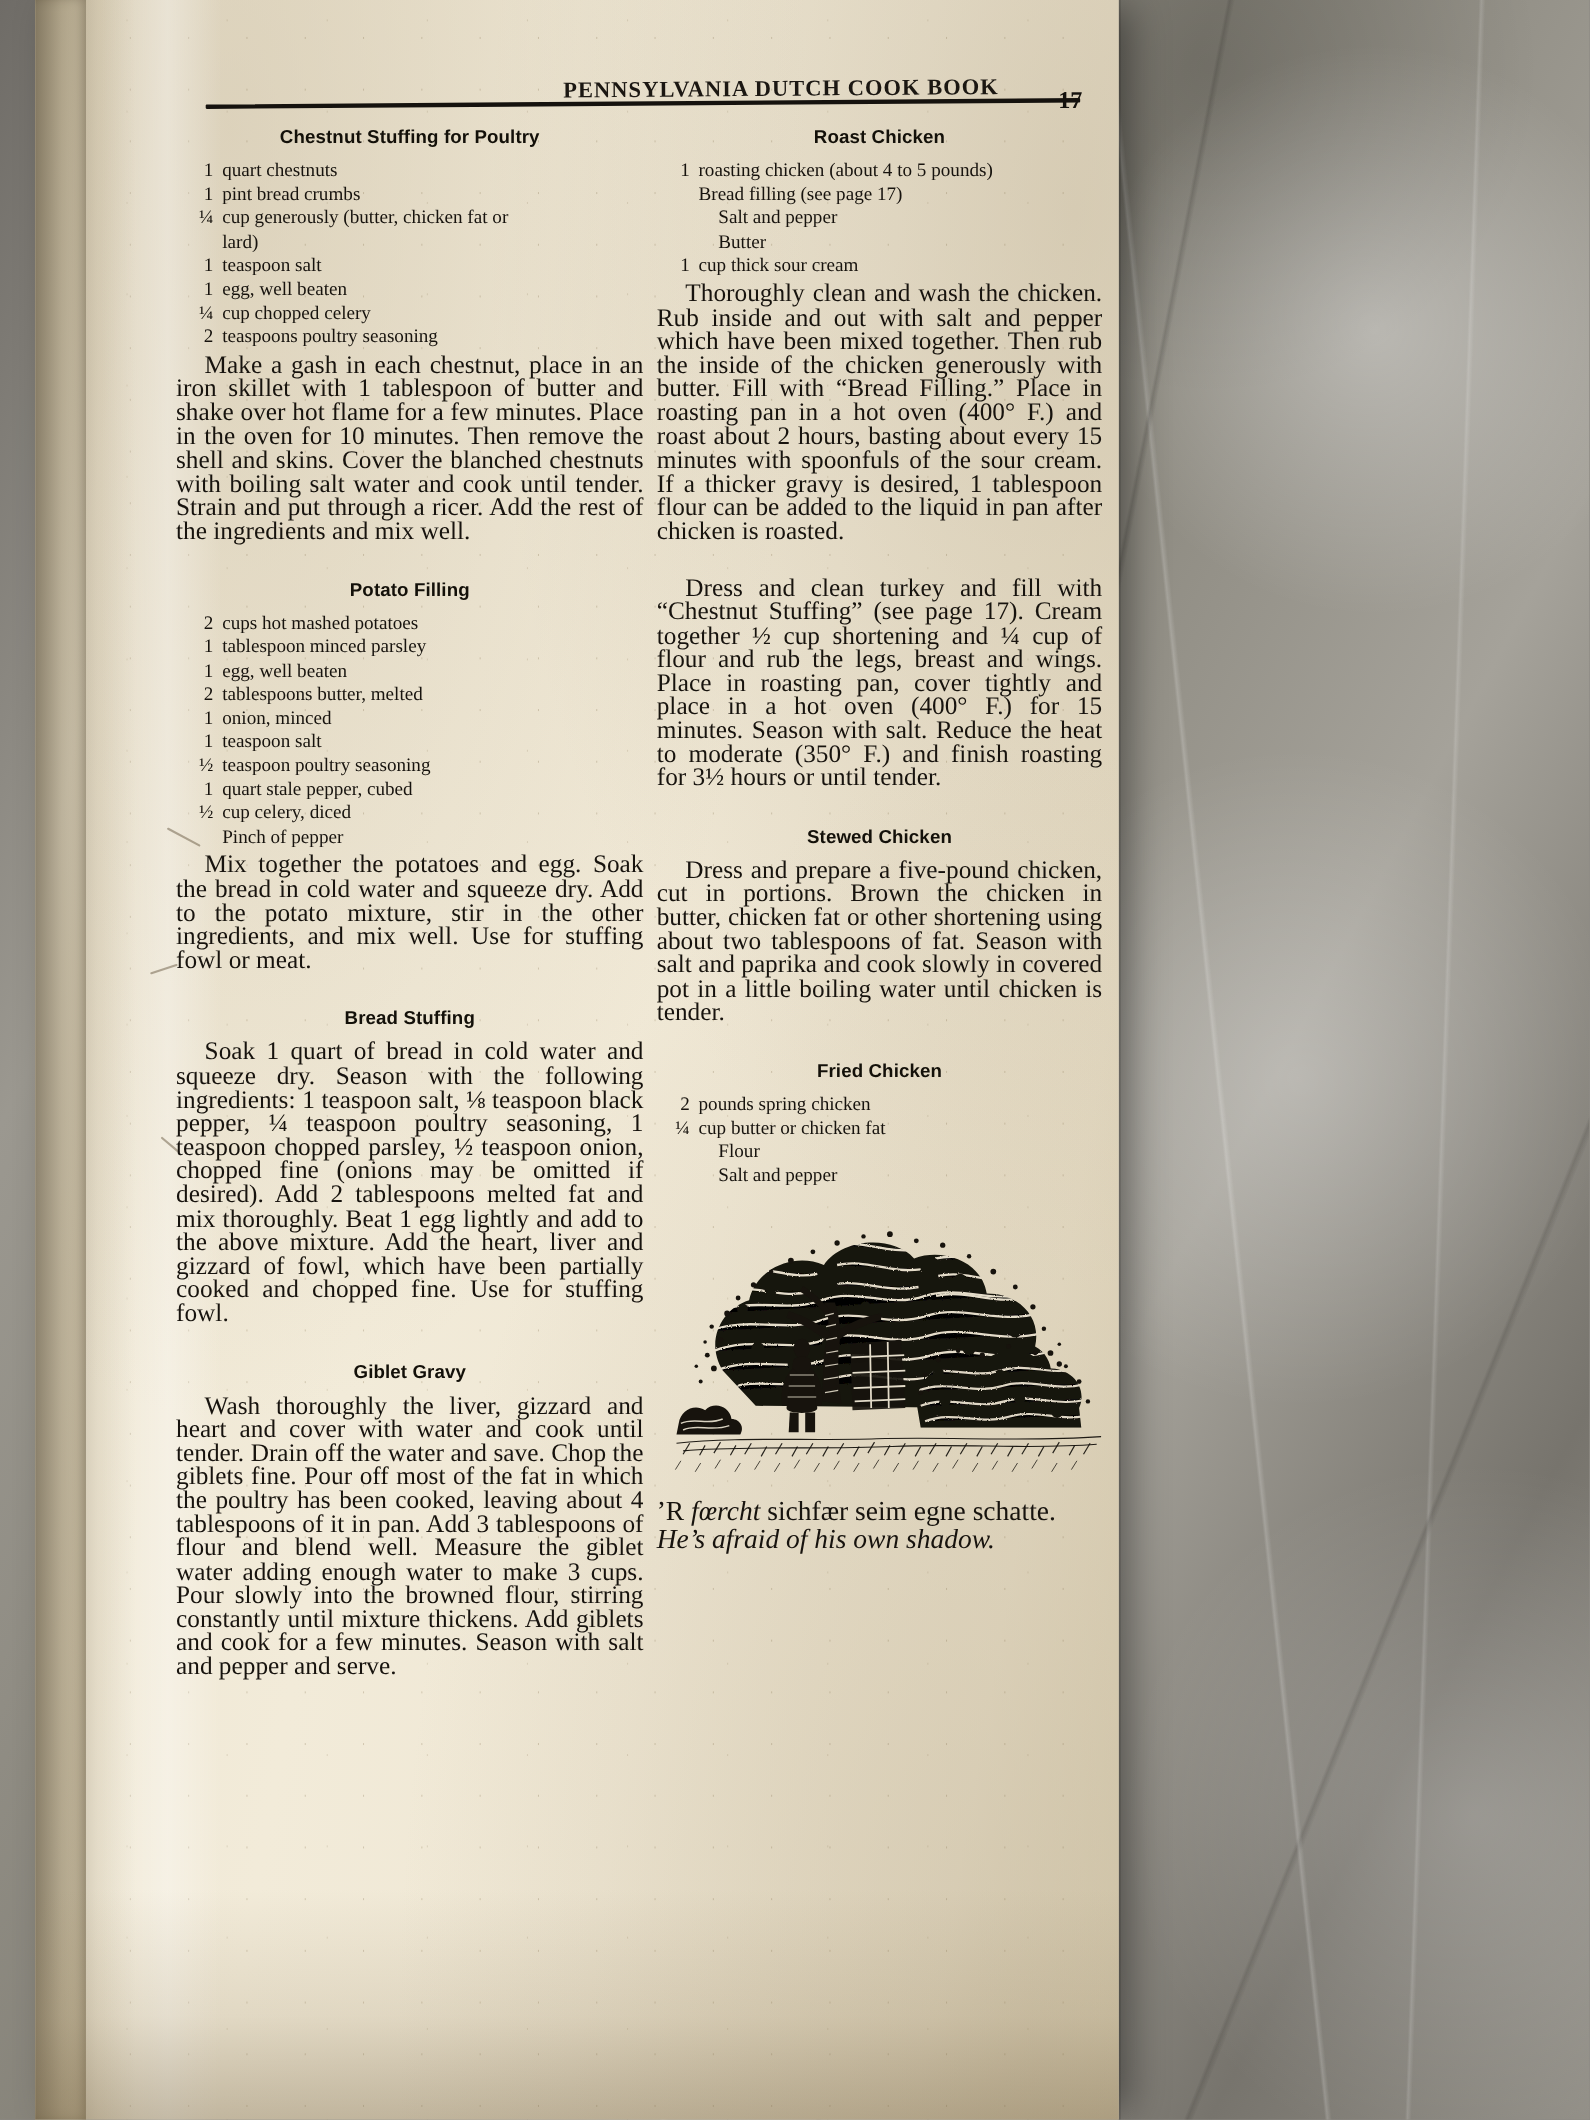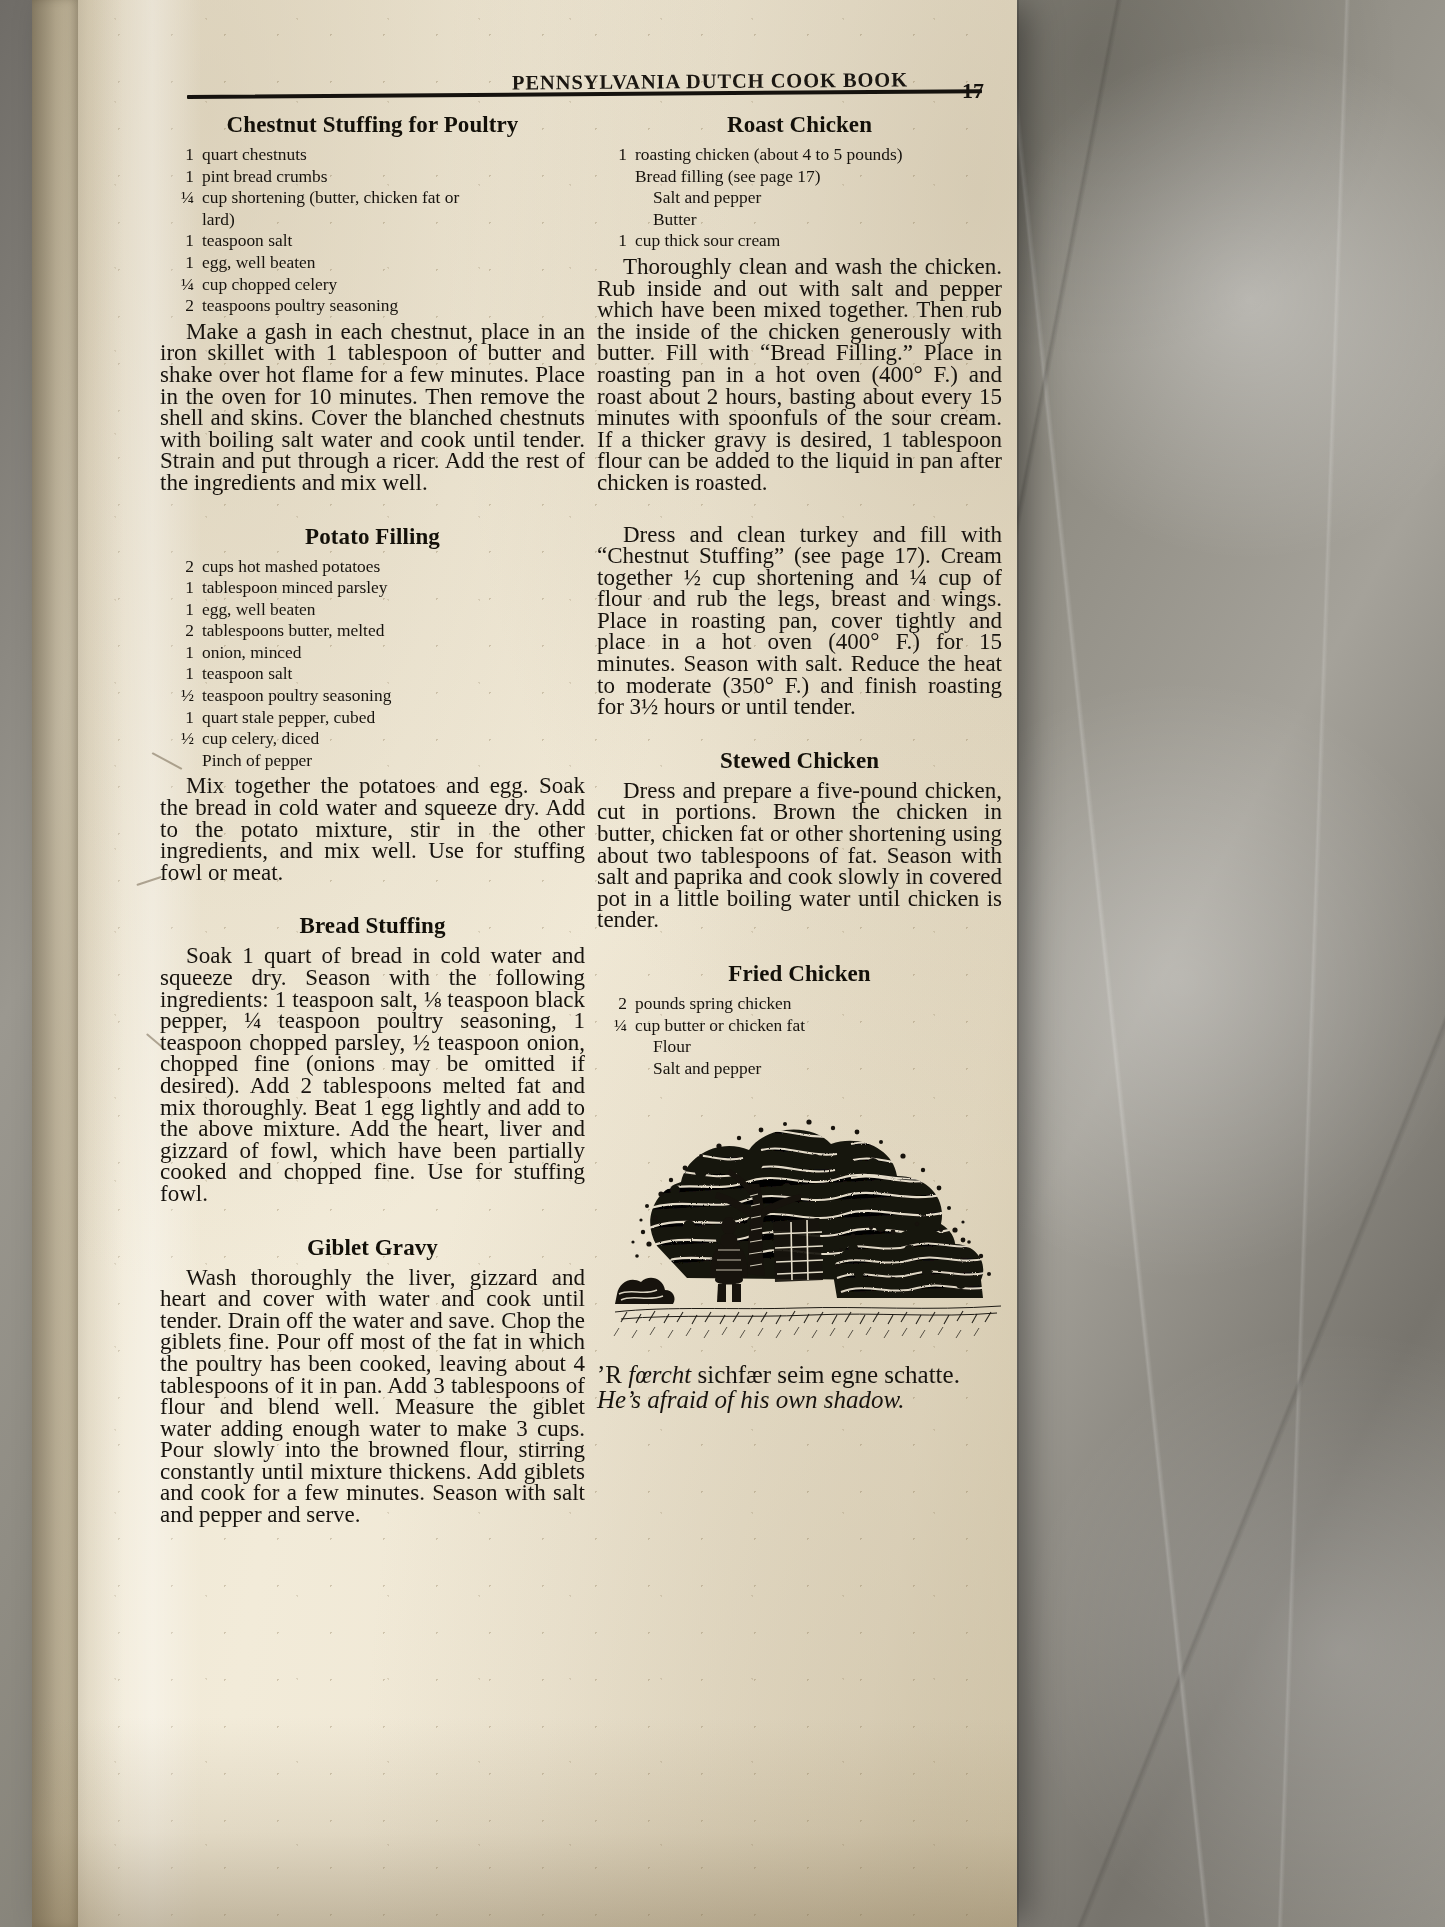--- a/index.html
+++ b/index.html
@@ -109,23 +109,23 @@
     position:absolute;top:112px;
     font-size:17.4px;line-height:21.4px;
     color:#17130e;
     text-align:justify;
     text-justify:inter-word;
   }
   #col-left{left:128px;width:425px;}
   #col-right{left:565px;width:405px;}
 
   h2.recipe-title{
-    font-family:Liberation Serif, serif;
+    font-family:Liberation Sans, sans-serif;
     font-weight:bold;
-    font-size:23px;
+    font-size:17px;
     letter-spacing:.1px;
     text-align:center;
     margin:0 0 6px 0;
     color:#131009;
     line-height:26px;
   }
   .sec{margin-bottom:30px;}
 
   ul.ingredients{
     list-style:none;margin:0 0 4px 0;padding:0;
@@ -199,21 +199,21 @@
             <li>
               <span class="amt">1</span>
               <span class="what">quart chestnuts</span>
             </li>
             <li>
               <span class="amt">1</span>
               <span class="what">pint bread crumbs</span>
             </li>
             <li>
               <span class="amt">¼</span>
-              <span class="what">cup shortening (butter, chicken fat or</span>
+              <span class="what">cup generously (butter, chicken fat or</span>
             </li>
             <li class="cont">
               <span class="amt"></span>
               <span class="what">lard)</span>
             </li>
             <li>
               <span class="amt">1</span>
               <span class="what">teaspoon salt</span>
             </li>
             <li>

